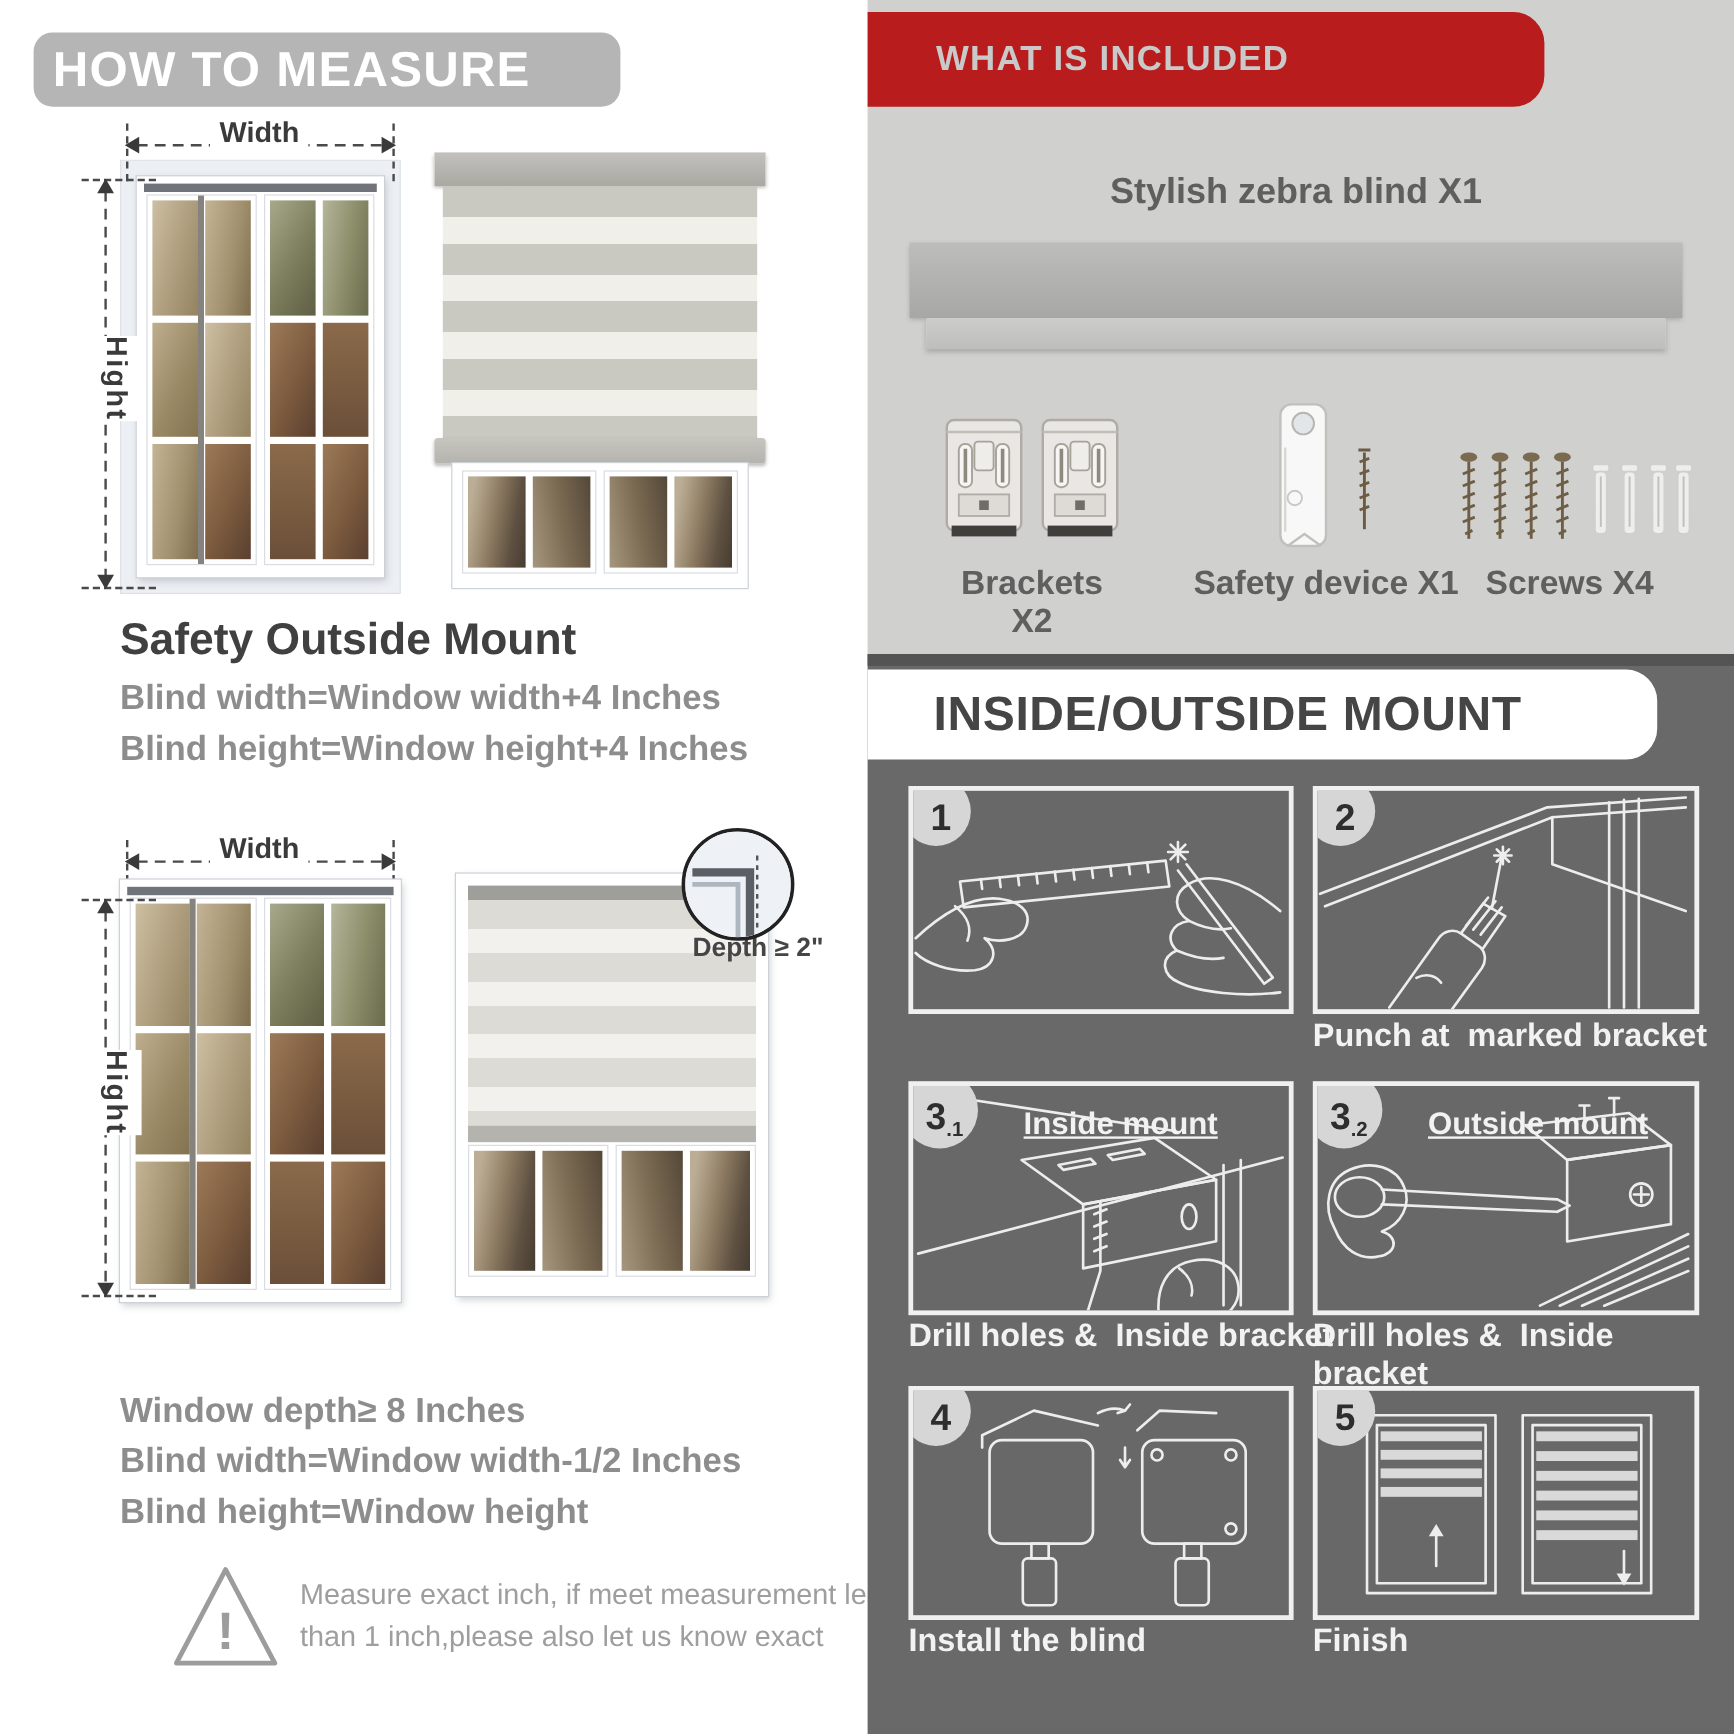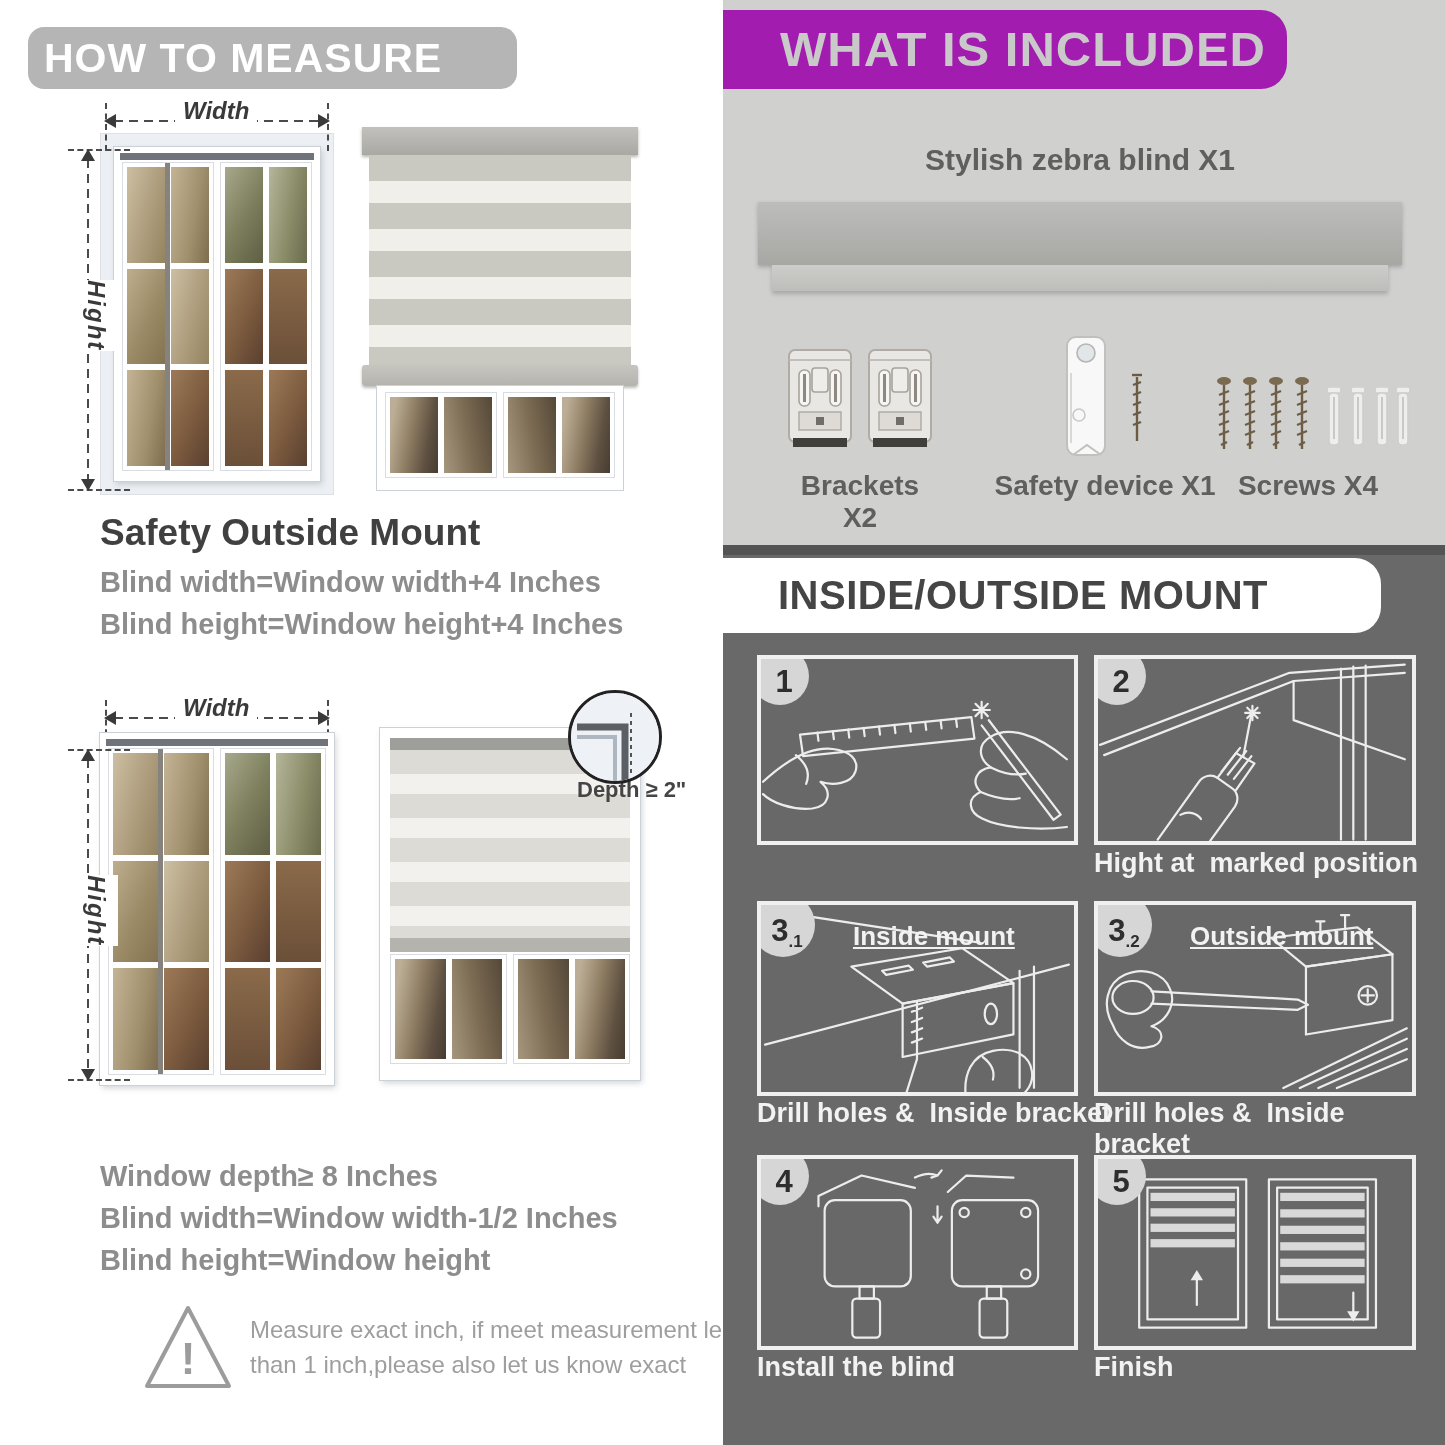--- a/index.html
+++ b/index.html
@@ -26,39 +26,39 @@
   .p-tree  {background:linear-gradient(120deg,#a8a98c,#7f805e 50%,#5e5f44);}
   .p-tree2 {background:linear-gradient(100deg,#b5b69b,#8b8c68 55%,#6a6b4d);}
   .p-brick {background:linear-gradient(115deg,#9c7a58,#7b5a3e 55%,#5a4030);}
   .p-brick2{background:linear-gradient(180deg,#8a6a4a,#6b4f38);}
   .p-street{background:linear-gradient(100deg,#bcae96 10%,#8d7c62 45%,#5f5142 75%,#463c30);}
   .p-street2{background:linear-gradient(80deg,#a5977d,#7d6c54 50%,#544838);}
   .sash .dpipe{position:absolute;top:0;bottom:0;left:47%;width:5px;background:rgba(35,30,22,.55);}
 
   .dim-line{stroke:#4a4a4a;stroke-width:2;stroke-dasharray:9 6;fill:none;}
   .dim-head{fill:#3a3a3a;}
-  .dim-label{position:absolute;background:#ffffff;color:#3a3a3a;font-size:24px;font-weight:bold;padding:0 8px;font-style:italic;}
+  .dim-label{position:absolute;background:#ffffff;color:#3a3a3a;font-size:24px;font-weight:bold;padding:0 8px;}
   .dim-label-v{writing-mode:vertical-rl;letter-spacing:2px;}
   .guide-v{border-left:2px dashed #4a4a4a;width:0;}
   .guide-h{border-top:2px dashed #4a4a4a;height:0;}
 
   .zebra1{background:repeating-linear-gradient(180deg,#c9c8c1 0 26px,#f0efe9 26px 48px);}
   .zebra2{background:repeating-linear-gradient(180deg,#dcdbd5 0 24px,#f2f1ed 24px 44px);}
   .headrail1{background:linear-gradient(180deg,#c2c1bd,#a9a8a3);box-shadow:0 2px 3px rgba(90,90,85,.45);}
   .botrail1{background:linear-gradient(180deg,#c6c5c0,#b4b3ae);border-radius:3px;box-shadow:0 2px 3px rgba(90,90,85,.4);}
 
   .magnifier{border:3px solid #222222;border-radius:50%;background:#eef1f5;overflow:hidden;z-index:5;}
   .depth-label{font-size:22px;font-weight:bold;color:#454545;}
 
   .warn-text{font-size:24px;color:#9e9e9e;line-height:35px;}
 
   
   .right-bg{left:723px;top:0;width:722px;height:545px;background:#d0d0cf;}
-  .wii-header{left:723px;top:10px;width:507px;height:79px;background:#a21caf;border-radius:0 26px 26px 0;
-    color:#c9c9c9;font-size:49px;font-weight:bold;line-height:79px;padding-left:57px;letter-spacing:1px;}
+  .wii-header{left:723px;top:10px;width:507px;height:79px;background:#b91c1c;border-radius:0 26px 26px 0;
+    color:#c9c9c9;font-size:29px;font-weight:bold;line-height:79px;padding-left:57px;letter-spacing:1px;}
   .blind-label{left:760px;top:143px;width:640px;text-align:center;font-size:30px;font-weight:bold;color:#5f5f5f;}
   .rail-top{left:758px;top:202px;width:644px;height:63px;background:linear-gradient(180deg,#bdbdbb,#a7a7a4);
     box-shadow:0 2px 4px rgba(80,80,80,.35);}
   .rail-bottom{left:772px;top:265px;width:616px;height:26px;background:linear-gradient(180deg,#cdcdcb,#bdbdba);
     box-shadow:0 3px 4px rgba(80,80,80,.3);}
   .item-label{font-size:28px;font-weight:bold;color:#5f5f5f;text-align:center;}
 
   
   .dark-bg{left:723px;top:545px;width:722px;height:900px;background:#696969;}
   .dark-topstrip{left:723px;top:545px;width:722px;height:10px;background:#545454;}
@@ -378,21 +378,21 @@
       <path class="la" d="M120,108 L138,85 M126,111 L144,88 M132,115 L149,93"></path>
       <path class="la" d="M141,94 L149,52"></path>
       <path class="la" d="M150,44 l0,14 M143,51 l14,0 M145,46 l10,10 M155,46 l-10,10"></path>
       <path class="la" d="M80,150 C88,146 96,148 100,154"></path>
     </svg>
     <div class="badge">
       <span class="badge-num">2</span>
         <span class="badge-sub"></span>
     </div>
   </div>
-  <div class="caption" style="left:1094px;top:848px;">Hight at  marked position</div>
+  <div class="caption" style="left:1094px;top:848px;">Punch at  marked bracket</div>
 
   <div class="panel" style="left:757px;top:901px;width:313px;height:187px;">
     <svg class="lineart" viewBox="0 0 305 174">
       <path class="la" d="M4,132 L300,54 M40,6 L210,32 M252,60 V174 M266,56 V174"></path>
       <path class="la" d="M88,56 L196,38 L246,72 L138,92 Z"></path>
       <path class="la" d="M138,92 L246,72 L246,122 L138,144 Z"></path>
       <path class="la" d="M118,60 l26,-5 l4,4 l-26,5 Z M158,52 l26,-5 l4,4 l-26,5 Z"></path>
       <ellipse class="la" cx="224" cy="102" rx="6" ry="10"></ellipse>
       <path class="la" d="M152,90 V146 M147,100 l10,-4 M147,110 l10,-4 M147,120 l10,-4 M147,130 l10,-4 M152,146 L142,178"></path>
       <path class="la" d="M200,186 C196,160 206,142 226,138 C246,134 262,142 264,158 C266,172 256,184 240,188"></path>

